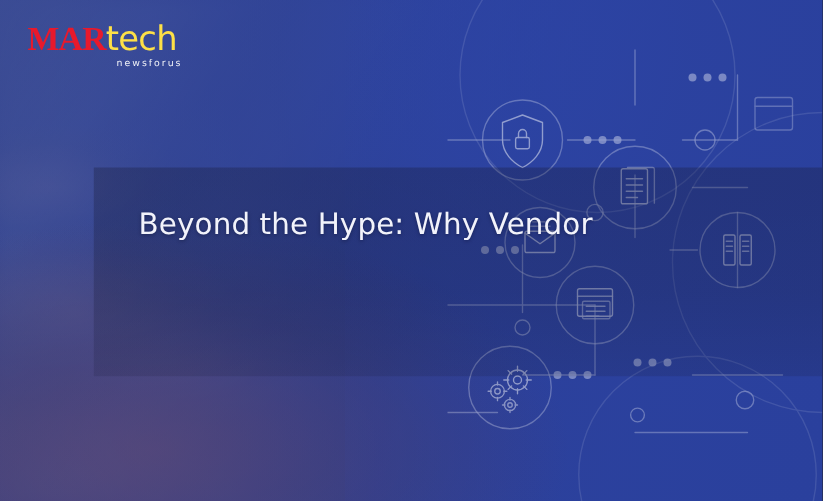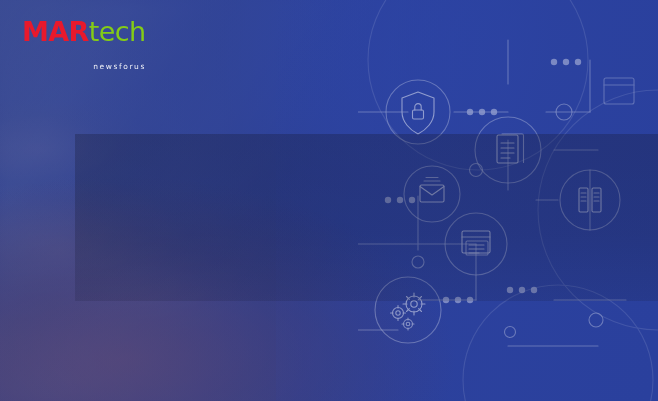--- a/index.html
+++ b/index.html
@@ -96,24 +96,24 @@
     user-select: none;
   }
   .logo-word {
     font-family: "DejaVu Sans", sans-serif;
     font-size: 27px;
     font-weight: 700;
     letter-spacing: -0.6px;
     line-height: 1;
     white-space: nowrap;
   }
-  .logo-mar { color: #e8192c; }
-  .logo-tech { color: #84cc16; font-weight: 400; }
+  .logo-mar { color: #e8192c; font-family: Liberation Serif, serif; }
+  .logo-tech { color: #fde047; font-weight: 400; }
   .logo-tag {
-    margin-top: 17px;
+    margin-top: 1px;
     text-align: right;
     color: #ffffff;
     font-family: "DejaVu Sans", sans-serif;
     font-size: 7.5px;
     letter-spacing: 1.6px;
     opacity: 0.92;
     white-space: nowrap;
   }
 
   
@@ -261,15 +261,16 @@
   </div>
 
   <div class="headline-scrim"></div>
 
   <div class="logo">
     <div class="logo-word"><span class="logo-mar">MAR</span><span class="logo-tech">tech</span></div>
     <div class="logo-tag">newsforus</div>
   </div>
 
   <div class="headline">
+    <span class="hl-line">Beyond the Hype: Why Vendor</span>
   </div>
 
 </div>
 
 </body></html>

